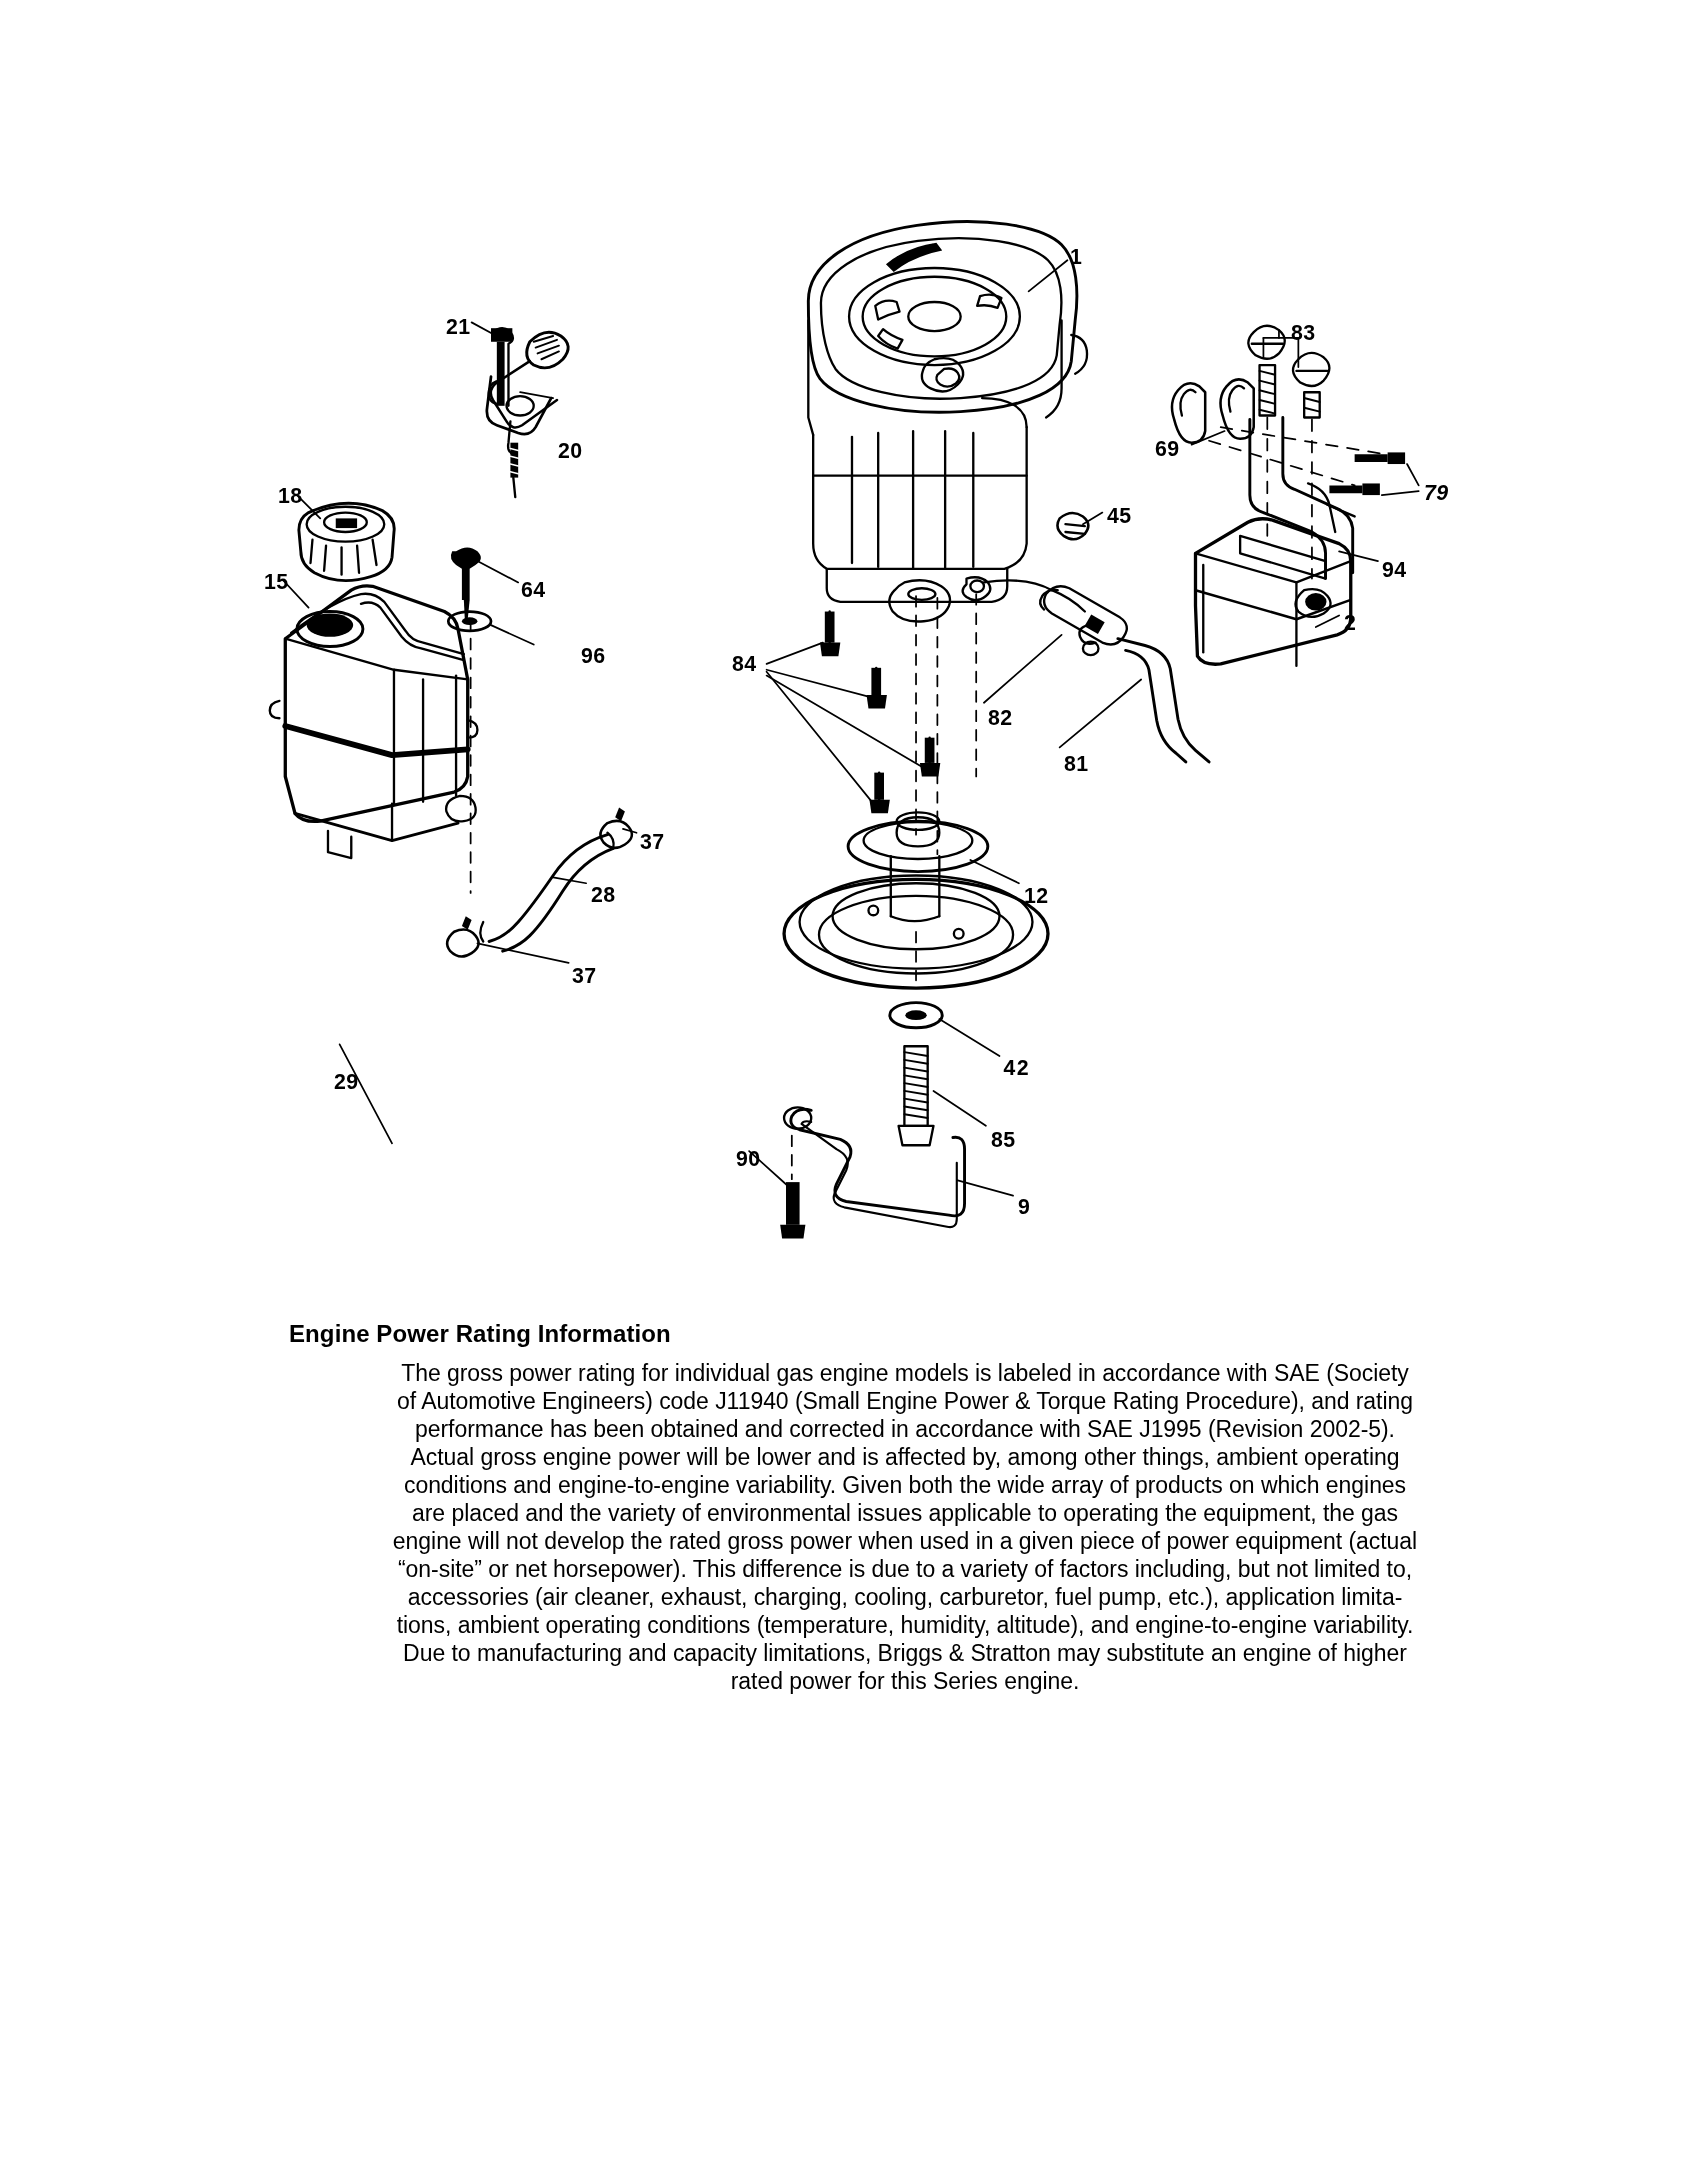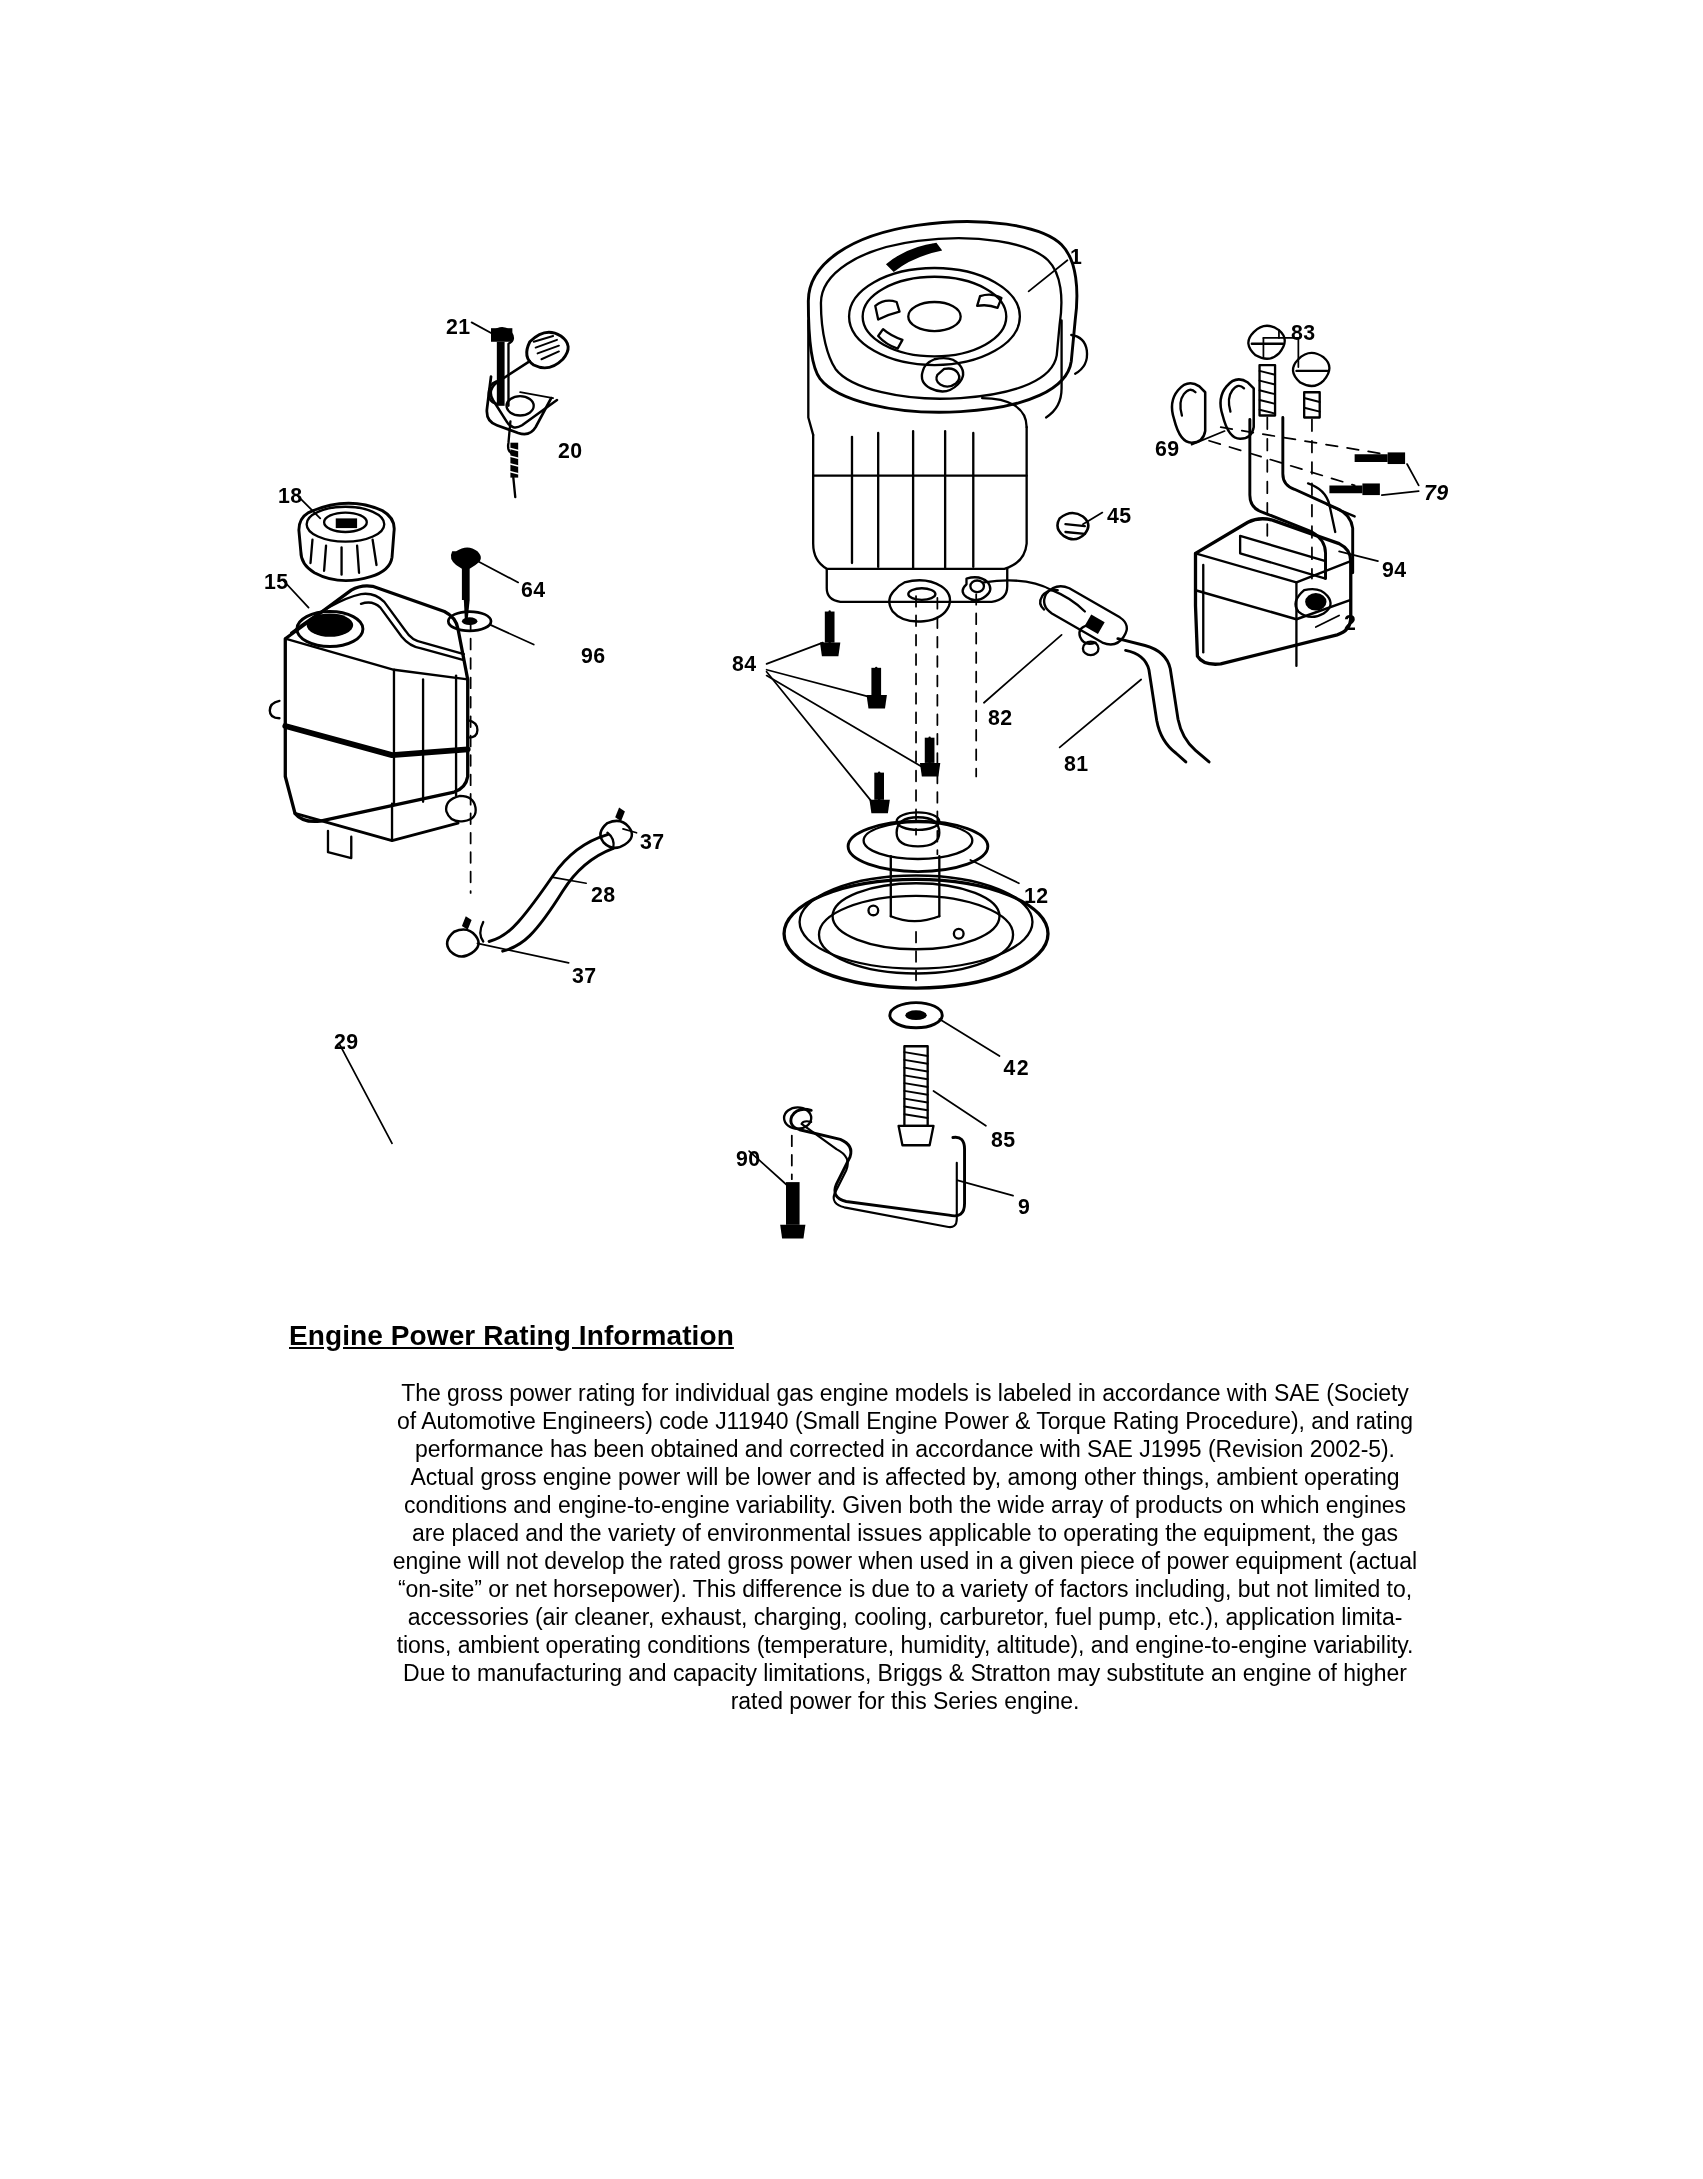--- a/index.html
+++ b/index.html
@@ -76,25 +76,24 @@
   
   #text-section {
     position: absolute;
     left: 289px;
     top: 1320px;
     width: 1232px;
   }
   #power-rating-title {
     font-family: "Liberation Sans", sans-serif;
     font-weight: bold;
-    font-size: 28px;
+    font-size: 24px;
     letter-spacing: 0.1px;
-    margin: 0 0 27px 0;
+    margin: 0 0 11px 0;
     color: #000;
-    text-decoration: underline;
   }
   #power-rating-body {
     font-family: "Liberation Sans", sans-serif;
     font-size: 23px;
     line-height: 28px;
     color: #000;
     margin: 0;
     text-align: center;
     white-space: pre-line;
     letter-spacing: -0.05px;
@@ -479,21 +478,21 @@
     <span class="callout-num" style="left:521px;  top:580px;">64</span>
     <span class="callout-num" style="left:1344px; top:613px;">2</span>
     <span class="callout-num" style="left:537px;  top:646px;margin-left:44px;">96</span>
     <span class="callout-num" style="left:732px;  top:654px;">84</span>
     <span class="callout-num" style="left:988px; top:708px;">82</span>
     <span class="callout-num" style="left:1064px; top:754px;">81</span>
     <span class="callout-num" style="left:640px;  top:832px;">37</span>
     <span class="callout-num" style="left:591px;  top:885px;">28</span>
     <span class="callout-num" style="left:1024px; top:886px;">12</span>
     <span class="callout-num" style="left:572px;  top:966px;">37</span>
-    <span class="callout-num" style="left:334px;  top:1032px;">29</span>
+    <span class="callout-num" style="left:334px;  top:1072px;">29</span>
     <span class="callout-num" style="left:1003px; top:1059px;font-family:Liberation Mono, monospace;">42</span>
     <span class="callout-num" style="left:991px; top:1130px;">85</span>
     <span class="callout-num" style="left:736px;  top:1149px;">90</span>
     <span class="callout-num" style="left:1018px; top:1197px;">9</span>
 
 
   </div>
 
   <div id="text-section">
     <h2 id="power-rating-title">Engine Power Rating Information</h2>

